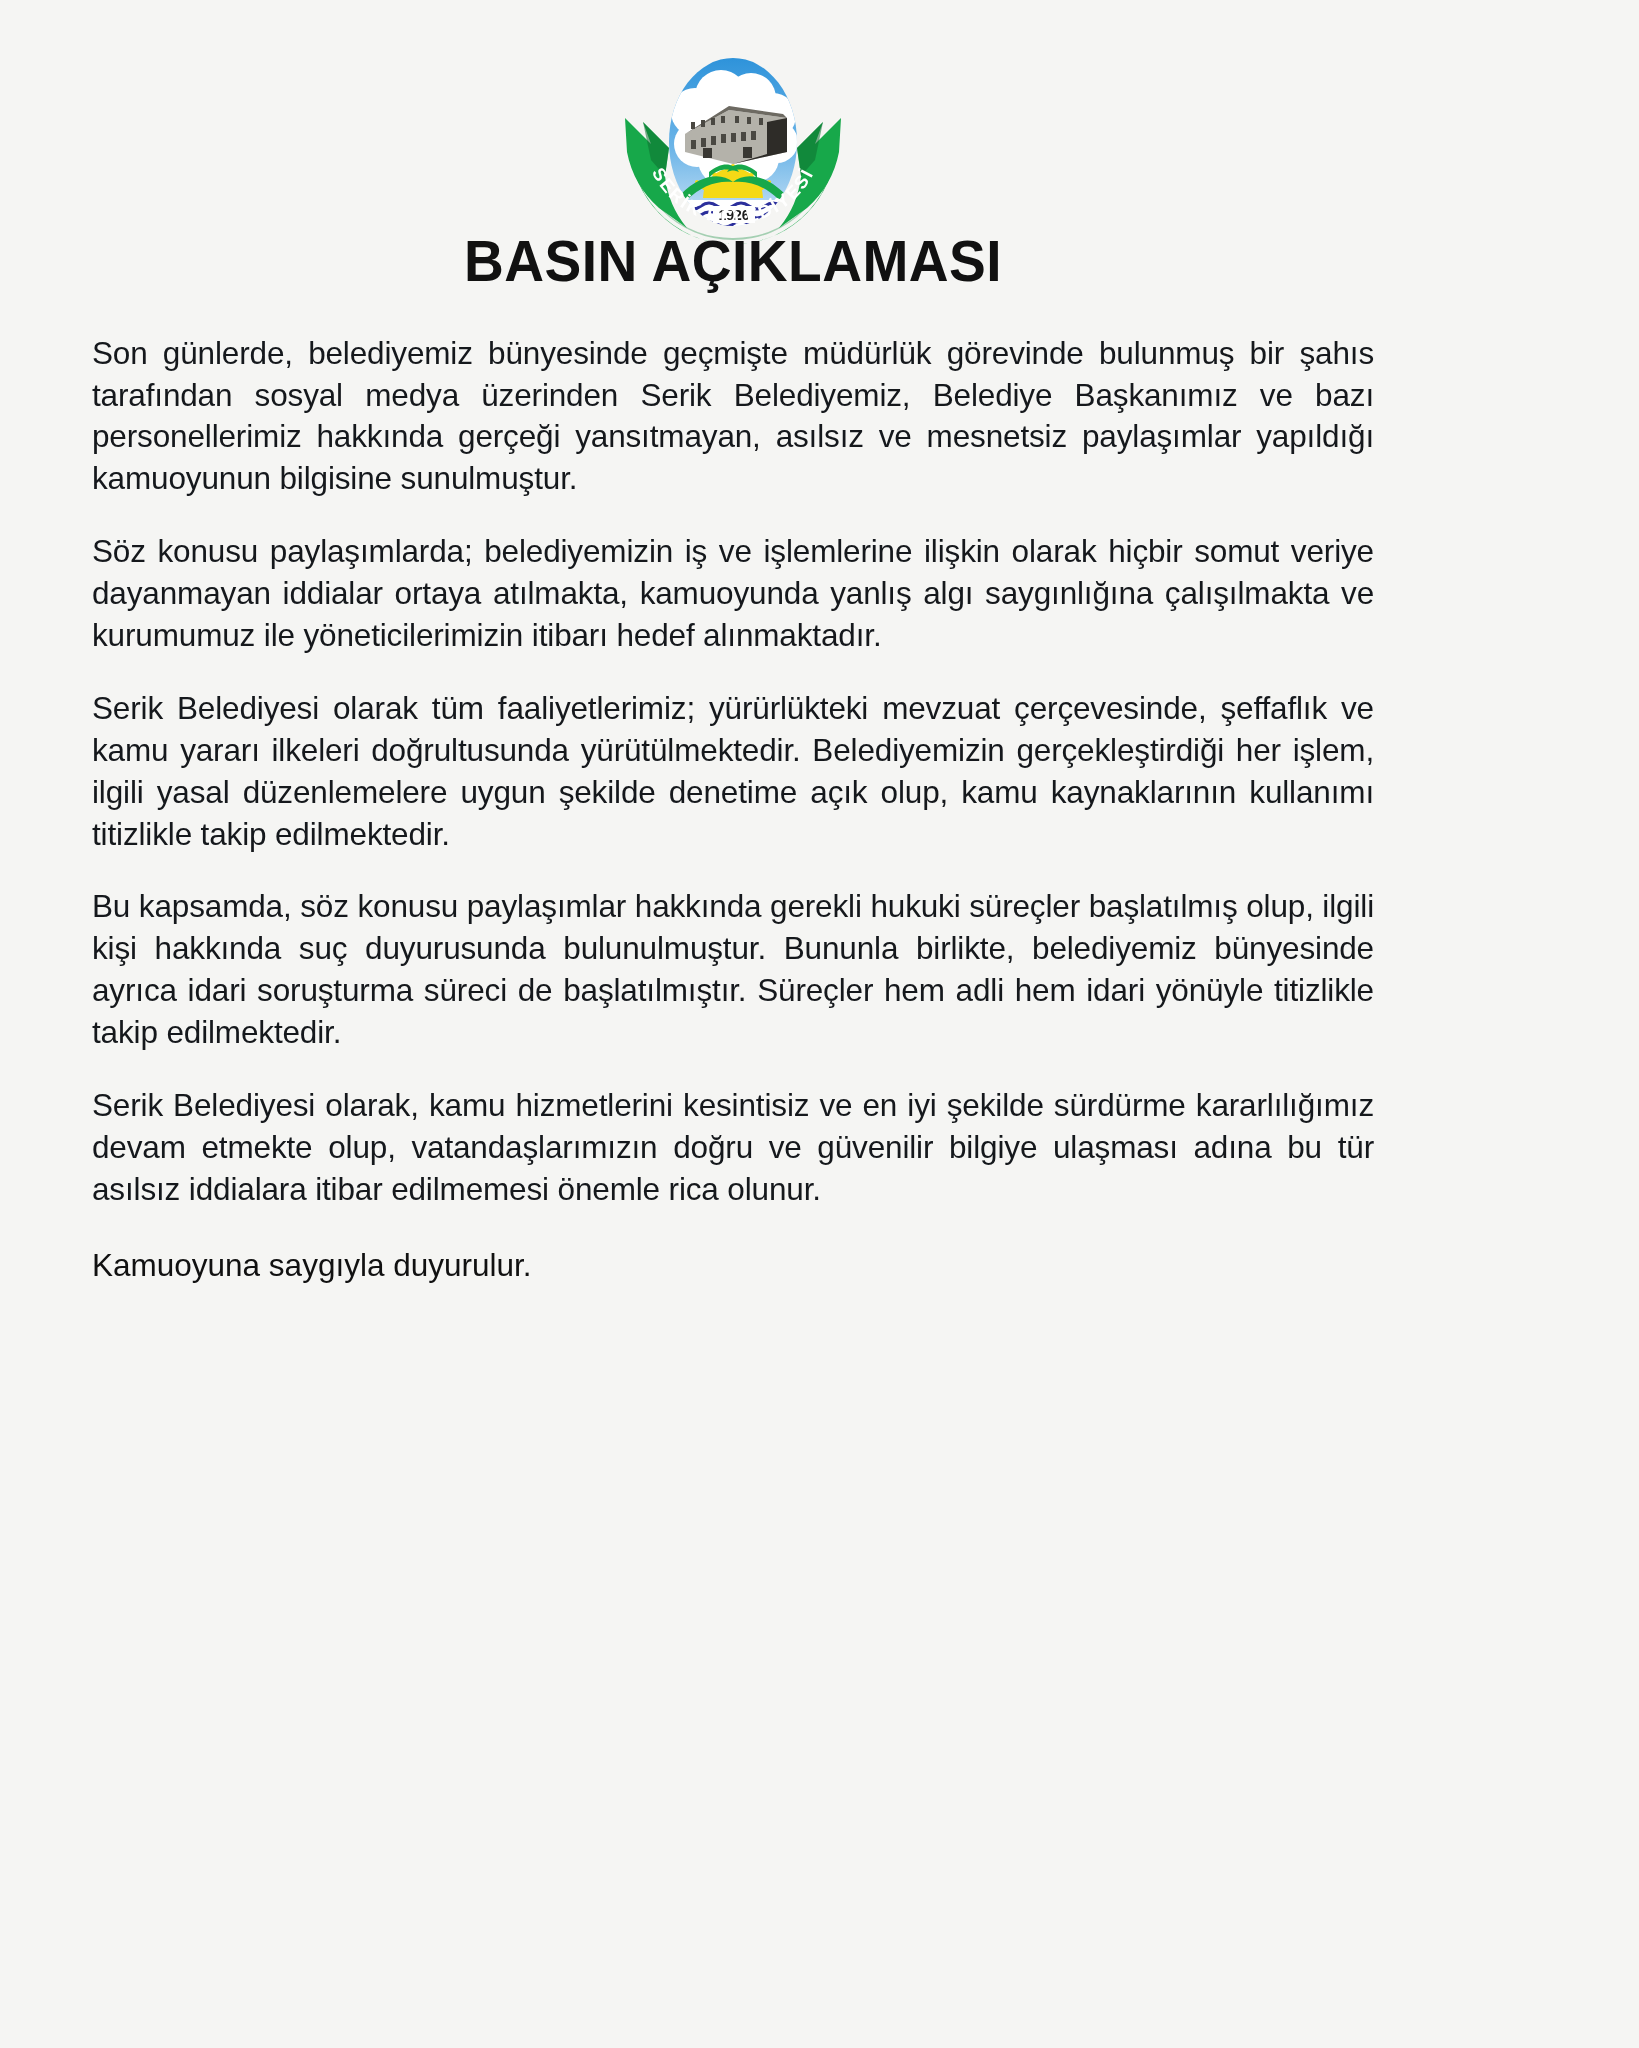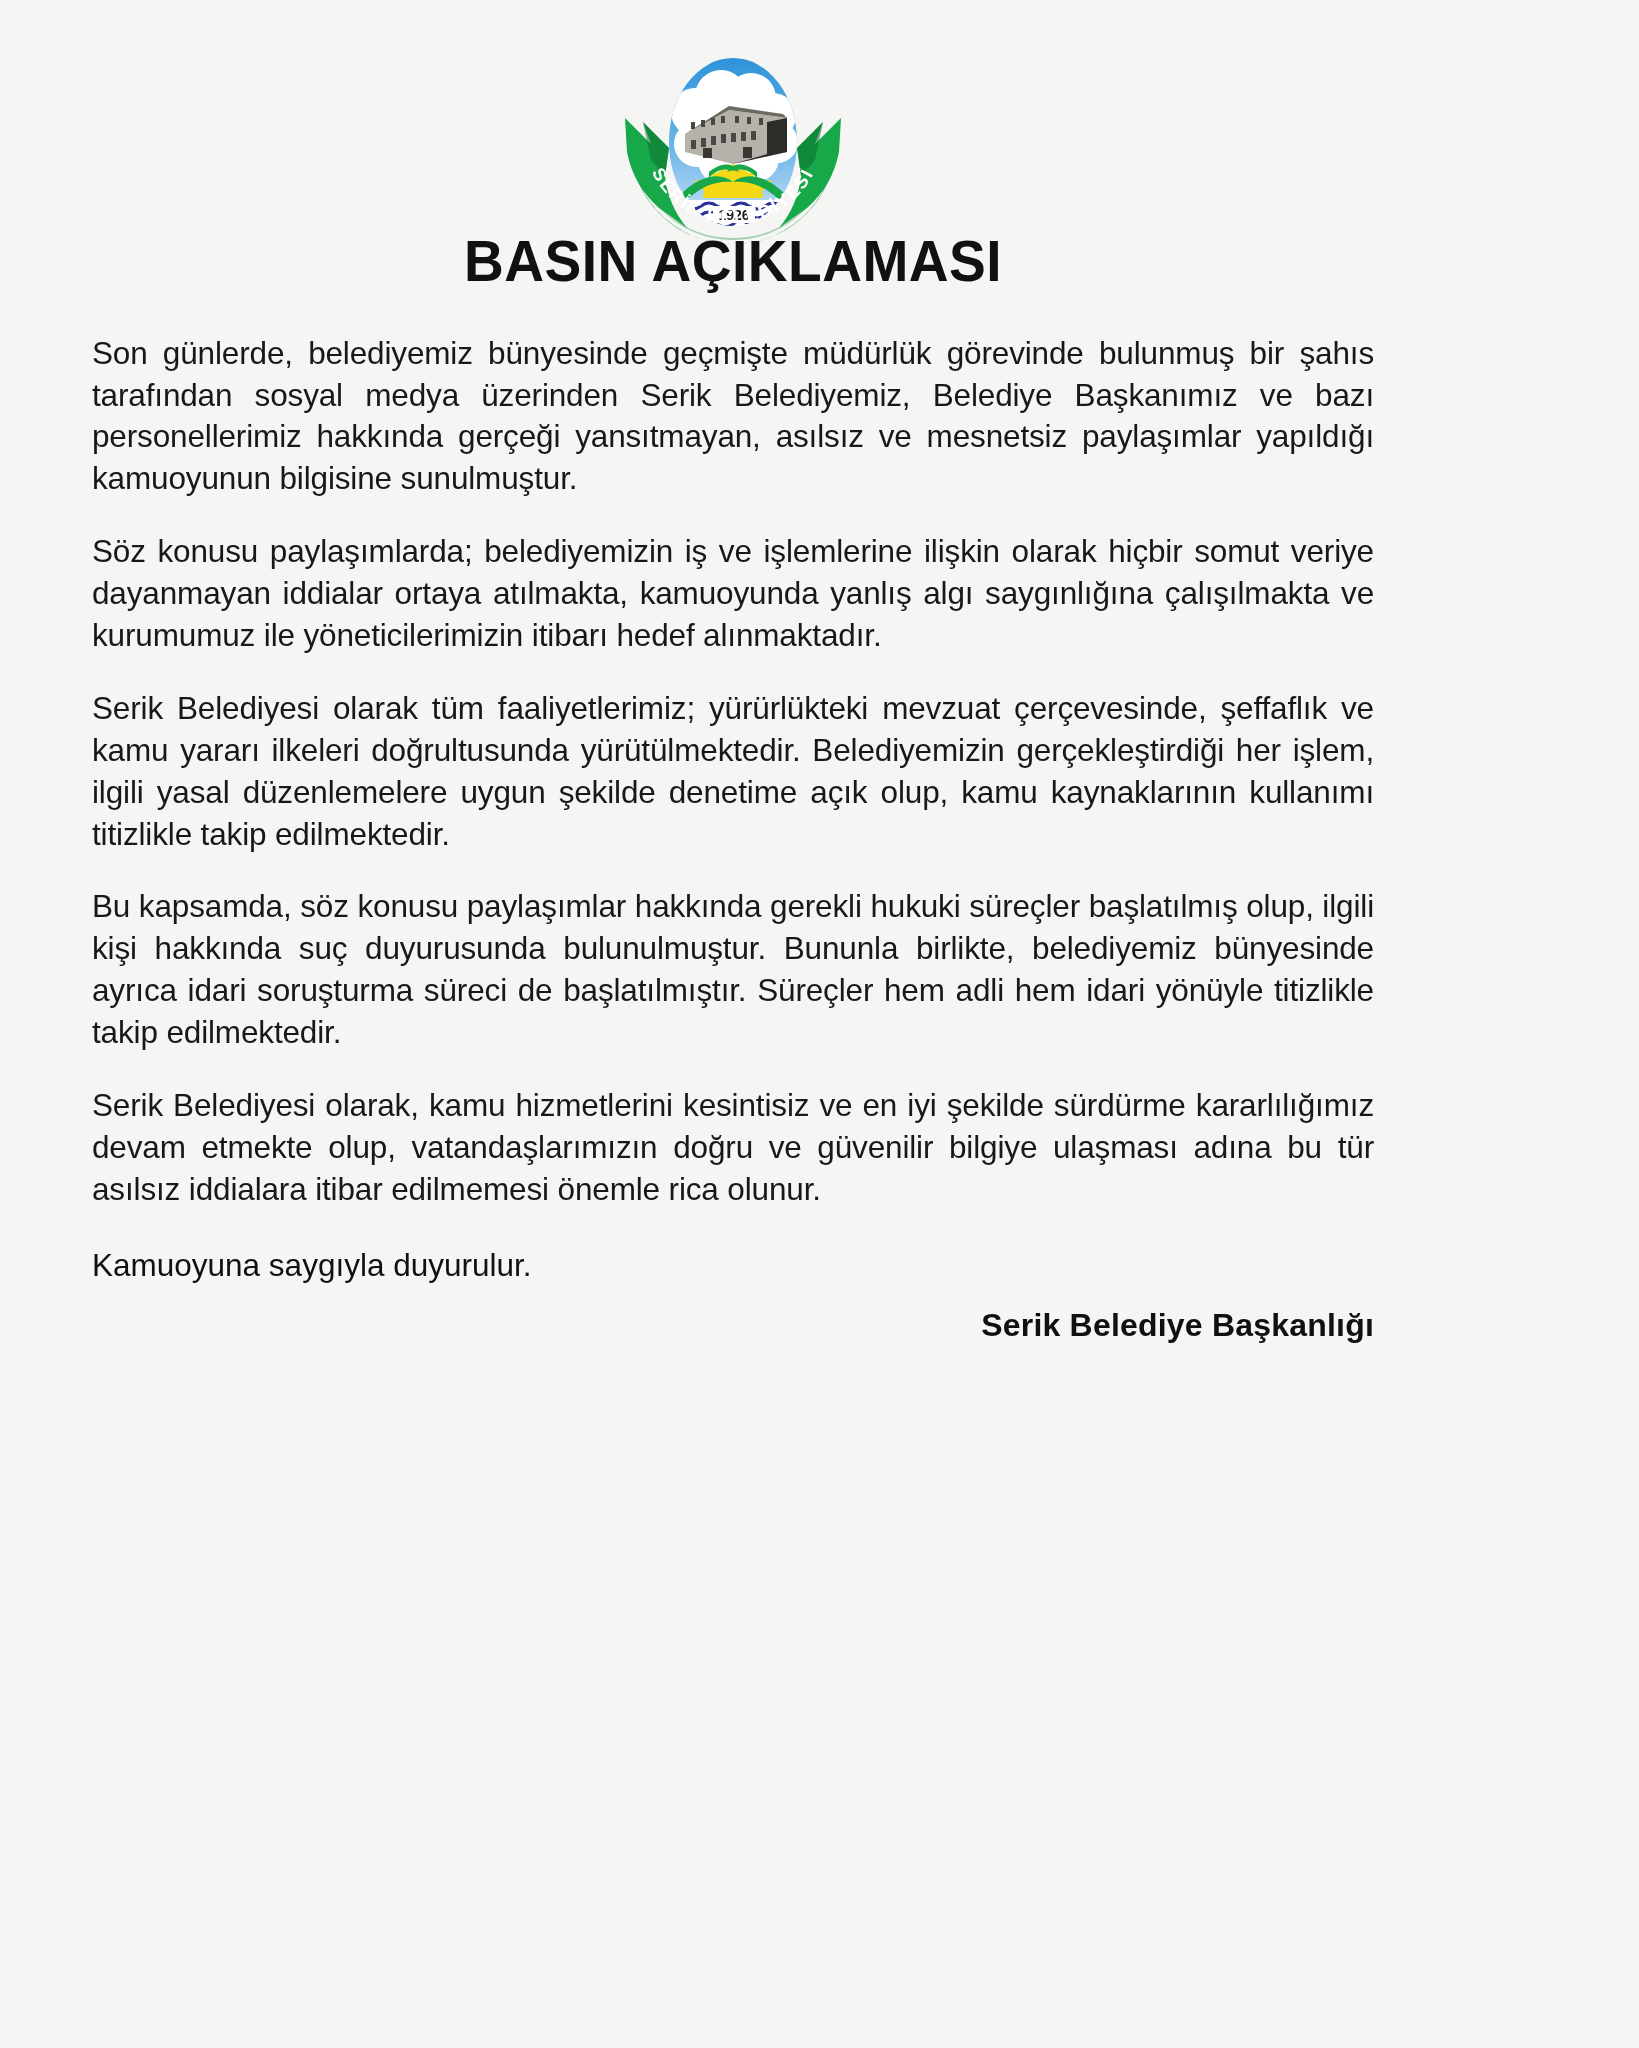--- a/index.html
+++ b/index.html
@@ -204,15 +204,14 @@
   <div class="body-text">
     <p>Son günlerde, belediyemiz bünyesinde geçmişte müdürlük görevinde bulunmuş bir şahıs tarafından sosyal medya üzerinden Serik Belediyemiz, Belediye Başkanımız ve bazı personellerimiz hakkında gerçeği yansıtmayan, asılsız ve mesnetsiz paylaşımlar yapıldığı kamuoyunun bilgisine sunulmuştur.</p>
     <p>Söz konusu paylaşımlarda; belediyemizin iş ve işlemlerine ilişkin olarak hiçbir somut veriye dayanmayan iddialar ortaya atılmakta, kamuoyunda yanlış algı saygınlığına çalışılmakta ve kurumumuz ile yöneticilerimizin itibarı hedef alınmaktadır.</p>
     <p>Serik Belediyesi olarak tüm faaliyetlerimiz; yürürlükteki mevzuat çerçevesinde, şeffaflık ve kamu yararı ilkeleri doğrultusunda yürütülmektedir. Belediyemizin gerçekleştirdiği her işlem, ilgili yasal düzenlemelere uygun şekilde denetime açık olup, kamu kaynaklarının kullanımı titizlikle takip edilmektedir.</p>
     <p>Bu kapsamda, söz konusu paylaşımlar hakkında gerekli hukuki süreçler başlatılmış olup, ilgili kişi hakkında suç duyurusunda bulunulmuştur. Bununla birlikte, belediyemiz bünyesinde ayrıca idari soruşturma süreci de başlatılmıştır. Süreçler hem adli hem idari yönüyle titizlikle takip edilmektedir.</p>
     <p>Serik Belediyesi olarak, kamu hizmetlerini kesintisiz ve en iyi şekilde sürdürme kararlılığımız devam etmekte olup, vatandaşlarımızın doğru ve güvenilir bilgiye ulaşması adına bu tür asılsız iddialara itibar edilmemesi önemle rica olunur.</p>
   </div>
 
   <div class="closing">Kamuoyuna saygıyla duyurulur.</div>
 
-  <div class="signature">Serik Belediye Başkanlığı</div>
 
 </div>
 
 </body></html>

